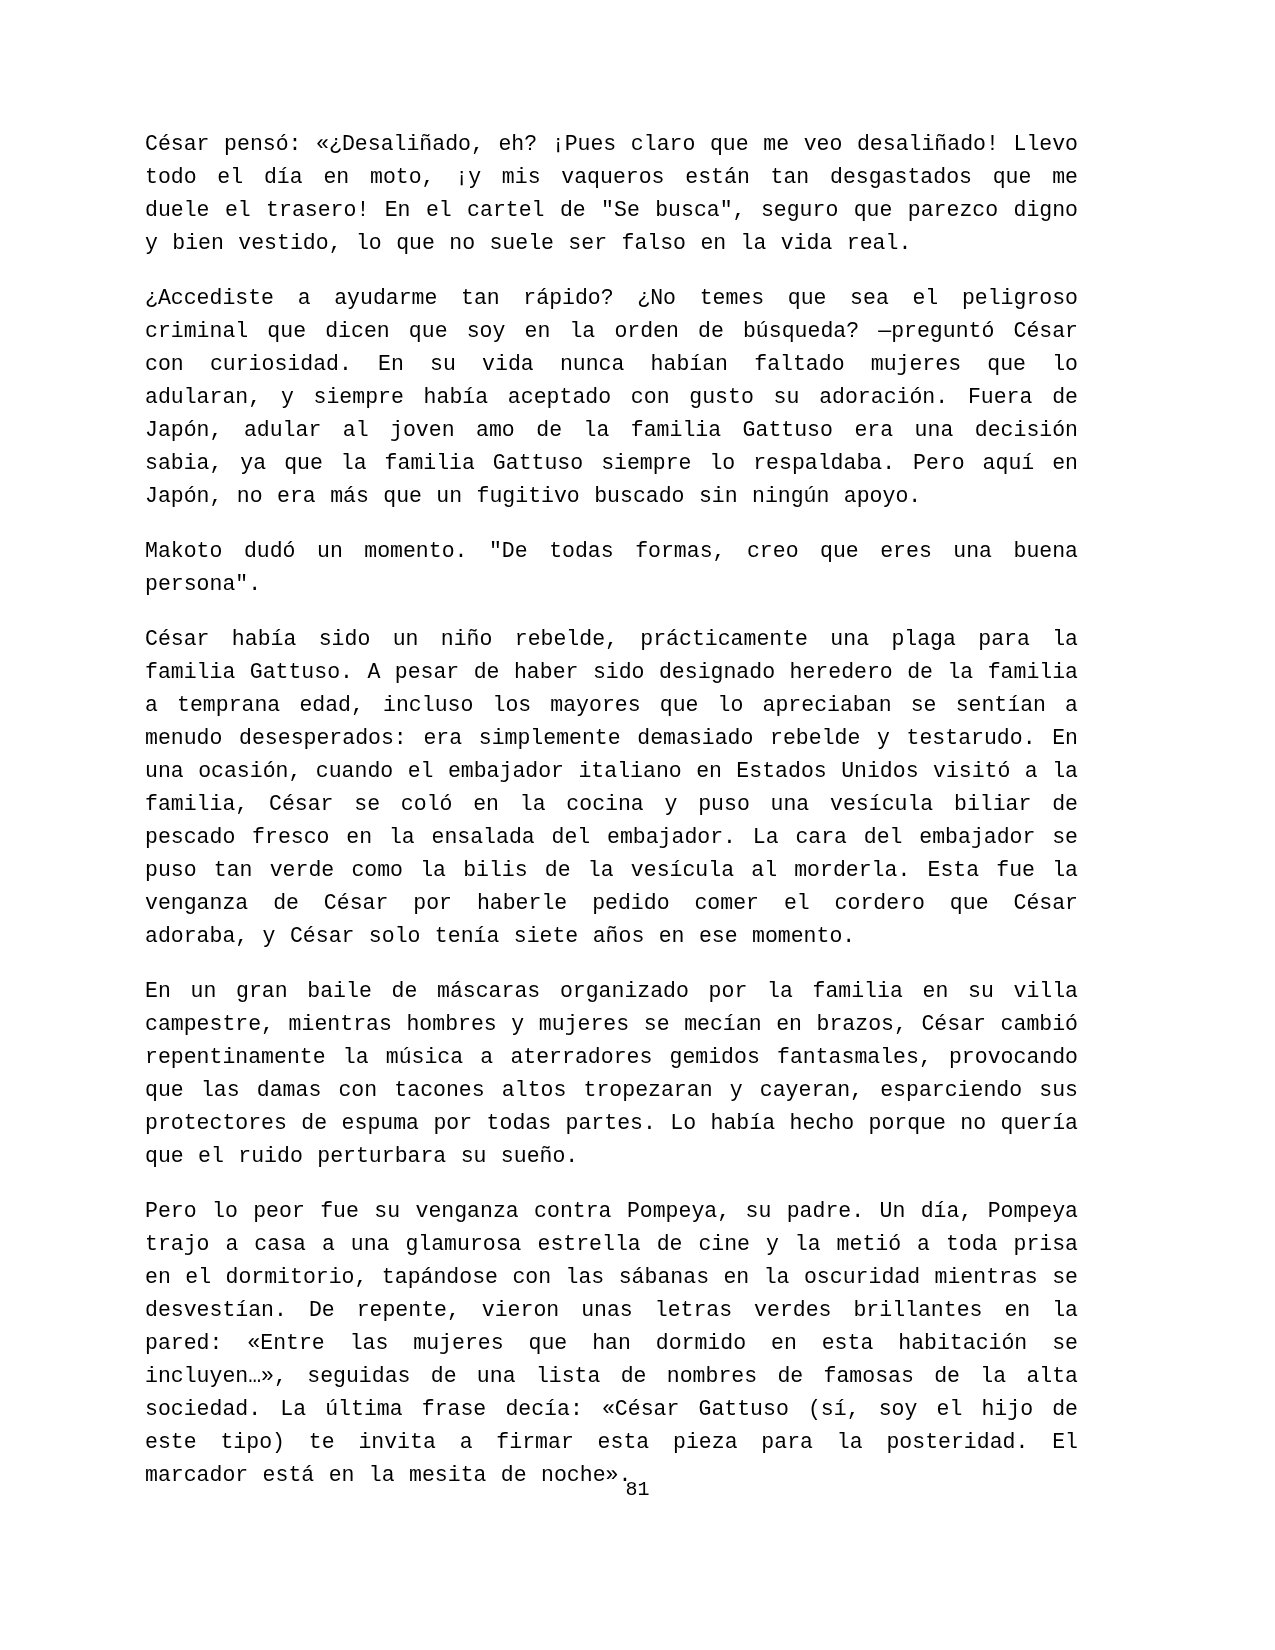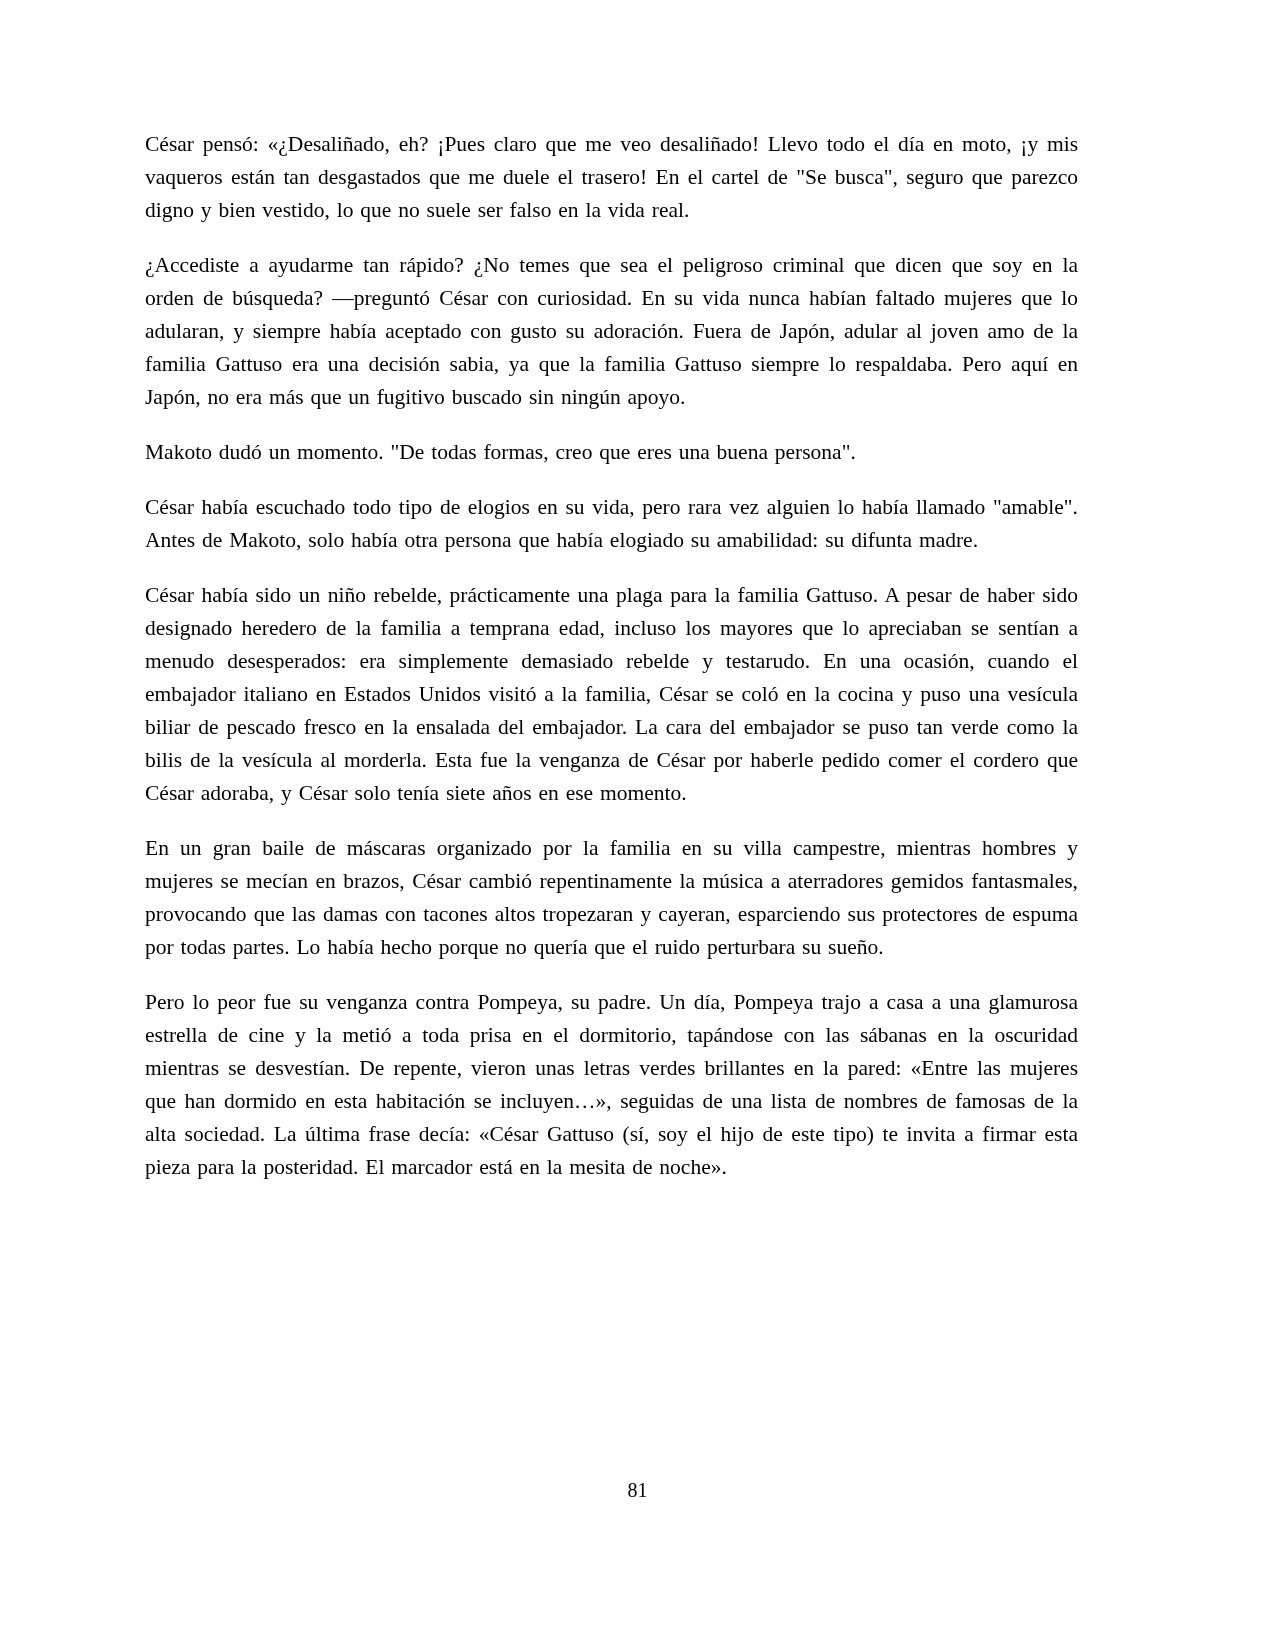--- a/index.html
+++ b/index.html
@@ -6,21 +6,21 @@
     margin: 0;
     padding: 0;
     background: #ffffff;
   }
   .page {
     position: relative;
     width: 1275px;
     height: 1650px;
     background: #ffffff;
     color: #000000;
-    font-family: Liberation Serif, serif;
+    font-family: Liberation Mono, monospace;
     overflow: hidden;
   }
   .content {
     position: absolute;
     left: 145px;
     top: 128px;
     width: 933px;
   }
   .para {
     font-size: 21.5px;
@@ -41,19 +41,18 @@
   }
 </style>
 </head>
 <body>
 
 <div class="page">
   <div class="content">
     <p class="para">César pensó: «¿Desaliñado, eh? ¡Pues claro que me veo desaliñado! Llevo todo el día en moto, ¡y mis vaqueros están tan desgastados que me duele el trasero! En el cartel de "Se busca", seguro que parezco digno y bien vestido, lo que no suele ser falso en la vida real.</p>
     <p class="para">¿Accediste a ayudarme tan rápido? ¿No temes que sea el peligroso criminal que dicen que soy en la orden de búsqueda? —preguntó César con curiosidad. En su vida nunca habían faltado mujeres que lo adularan, y siempre había aceptado con gusto su adoración. Fuera de Japón, adular al joven amo de la familia Gattuso era una decisión sabia, ya que la familia Gattuso siempre lo respaldaba. Pero aquí en Japón, no era más que un fugitivo buscado sin ningún apoyo.</p>
     <p class="para">Makoto dudó un momento. "De todas formas, creo que eres una buena persona".</p>
-    <p class="para">César había escuchado todo tipo de elogios en su vida, pero rara vez alguien lo había llamado "amable". Antes de Makoto, solo había otra persona que había elogiado su amabilidad: su difunta madre.</p>
     <p class="para">César había sido un niño rebelde, prácticamente una plaga para la familia Gattuso. A pesar de haber sido designado heredero de la familia a temprana edad, incluso los mayores que lo apreciaban se sentían a menudo desesperados: era simplemente demasiado rebelde y testarudo. En una ocasión, cuando el embajador italiano en Estados Unidos visitó a la familia, César se coló en la cocina y puso una vesícula biliar de pescado fresco en la ensalada del embajador. La cara del embajador se puso tan verde como la bilis de la vesícula al morderla. Esta fue la venganza de César por haberle pedido comer el cordero que César adoraba, y César solo tenía siete años en ese momento.</p>
     <p class="para">En un gran baile de máscaras organizado por la familia en su villa campestre, mientras hombres y mujeres se mecían en brazos, César cambió repentinamente la música a aterradores gemidos fantasmales, provocando que las damas con tacones altos tropezaran y cayeran, esparciendo sus protectores de espuma por todas partes. Lo había hecho porque no quería que el ruido perturbara su sueño.</p>
     <p class="para">Pero lo peor fue su venganza contra Pompeya, su padre. Un día, Pompeya trajo a casa a una glamurosa estrella de cine y la metió a toda prisa en el dormitorio, tapándose con las sábanas en la oscuridad mientras se desvestían. De repente, vieron unas letras verdes brillantes en la pared: «Entre las mujeres que han dormido en esta habitación se incluyen…», seguidas de una lista de nombres de famosas de la alta sociedad. La última frase decía: «César Gattuso (sí, soy el hijo de este tipo) te invita a firmar esta pieza para la posteridad. El marcador está en la mesita de noche».</p>
   </div>
   <div class="page-number">81</div>
 </div>
 
 </body></html>

